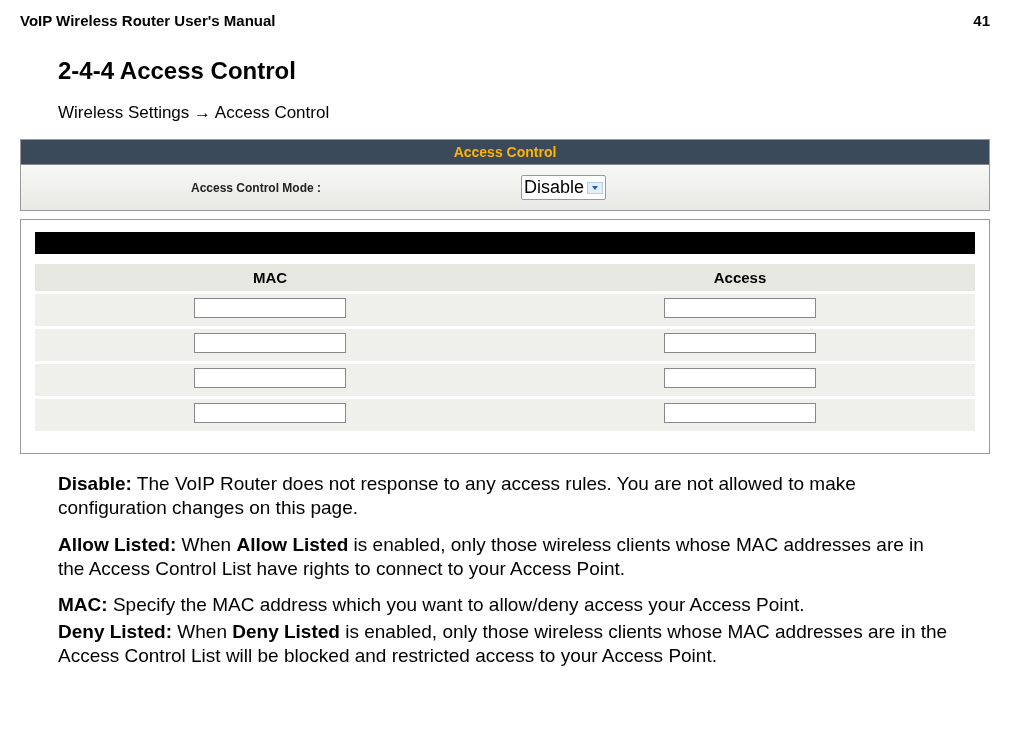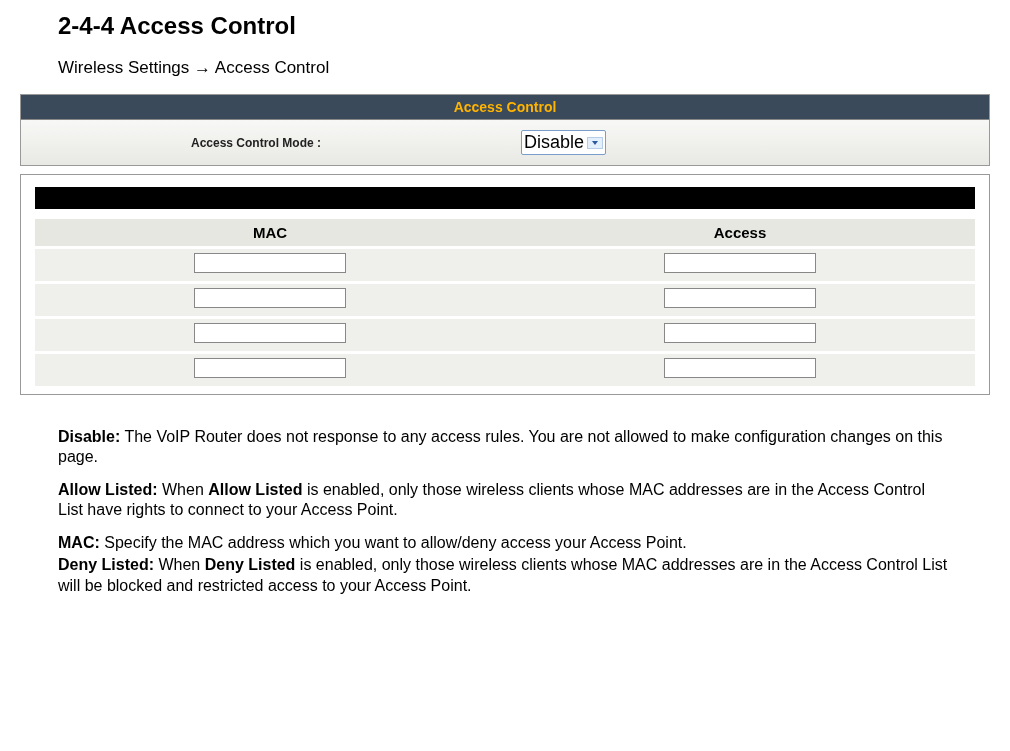--- a/index.html
+++ b/index.html
@@ -8,35 +8,39 @@
   .content{padding:0 38px}
   h2{font-size:24px;font-weight:bold;margin:0 0 18px 0}
   .breadcrumb{font-size:17px;margin-bottom:16px}
   .panel1{border:1px solid #999;margin-left:-38px;margin-right:-38px}
   .titlebar{background:#3a4a5a;color:#ffb400;text-align:center;font-weight:bold;font-size:14px;padding:4px 0;border-bottom:1px solid #888}
   .modebar{background:linear-gradient(#f8f8f6,#e8e8e4);padding:10px 0 10px 170px;display:flex;align-items:center}
   .modelabel{font-weight:bold;font-size:12px;color:#222;width:330px}
   .sel{background:#fff;border:1px solid #7a9ecb;border-radius:2px;padding:1px 2px;display:inline-flex;align-items:center;font-size:18px;color:#000}
   .sel .arrow{display:inline-block;margin-left:3px;background:#e3effb;border:1px solid #b5cde8;padding:0 2px}
   .arrow svg{display:block}
-  .panel2{border:1px solid #999;margin:8px -38px 0 -38px;padding:12px 14px 8px 14px;background:#fff}
+  .panel2{border:1px solid #999;margin:8px -38px 0 -38px;padding:12px 14px 22px 14px;background:#fff}
   .blackbar{height:22px;background:#000;margin-bottom:10px}
   table.acl{width:100%;border-collapse:collapse}
   table.acl th{background:#e7e7e2;font-weight:bold;font-size:15px;padding:5px 0;width:50%}
   table.acl td{background:#efefec;padding:4px 0;text-align:center}
   table.acl tr.gap td{height:3px;padding:0;background:#fff}
   .txt{display:inline-block;width:150px;height:18px;background:#fff;border:1px solid #888}
-  .defs{margin-top:32px;font-size:16px;line-height:1.28}
+  .defs{margin-top:18px;font-size:19px;line-height:1.28}
   .defs p{margin:0 0 12px 0}
   .defs b{font-weight:bold}
 </style>
 </head>
 <body>
 
 <div class="page">
+  <div class="hdr">
+    <span>VoIP Wireless Router User's Manual</span>
+    <span>41</span>
+  </div>
 
   <div class="content">
     <h2>2-4-4 Access Control</h2>
     <div class="breadcrumb">
       <span>Wireless Settings</span>
       <span>→</span>
       <span>Access Control</span>
     </div>
 
     <div class="panel1">

